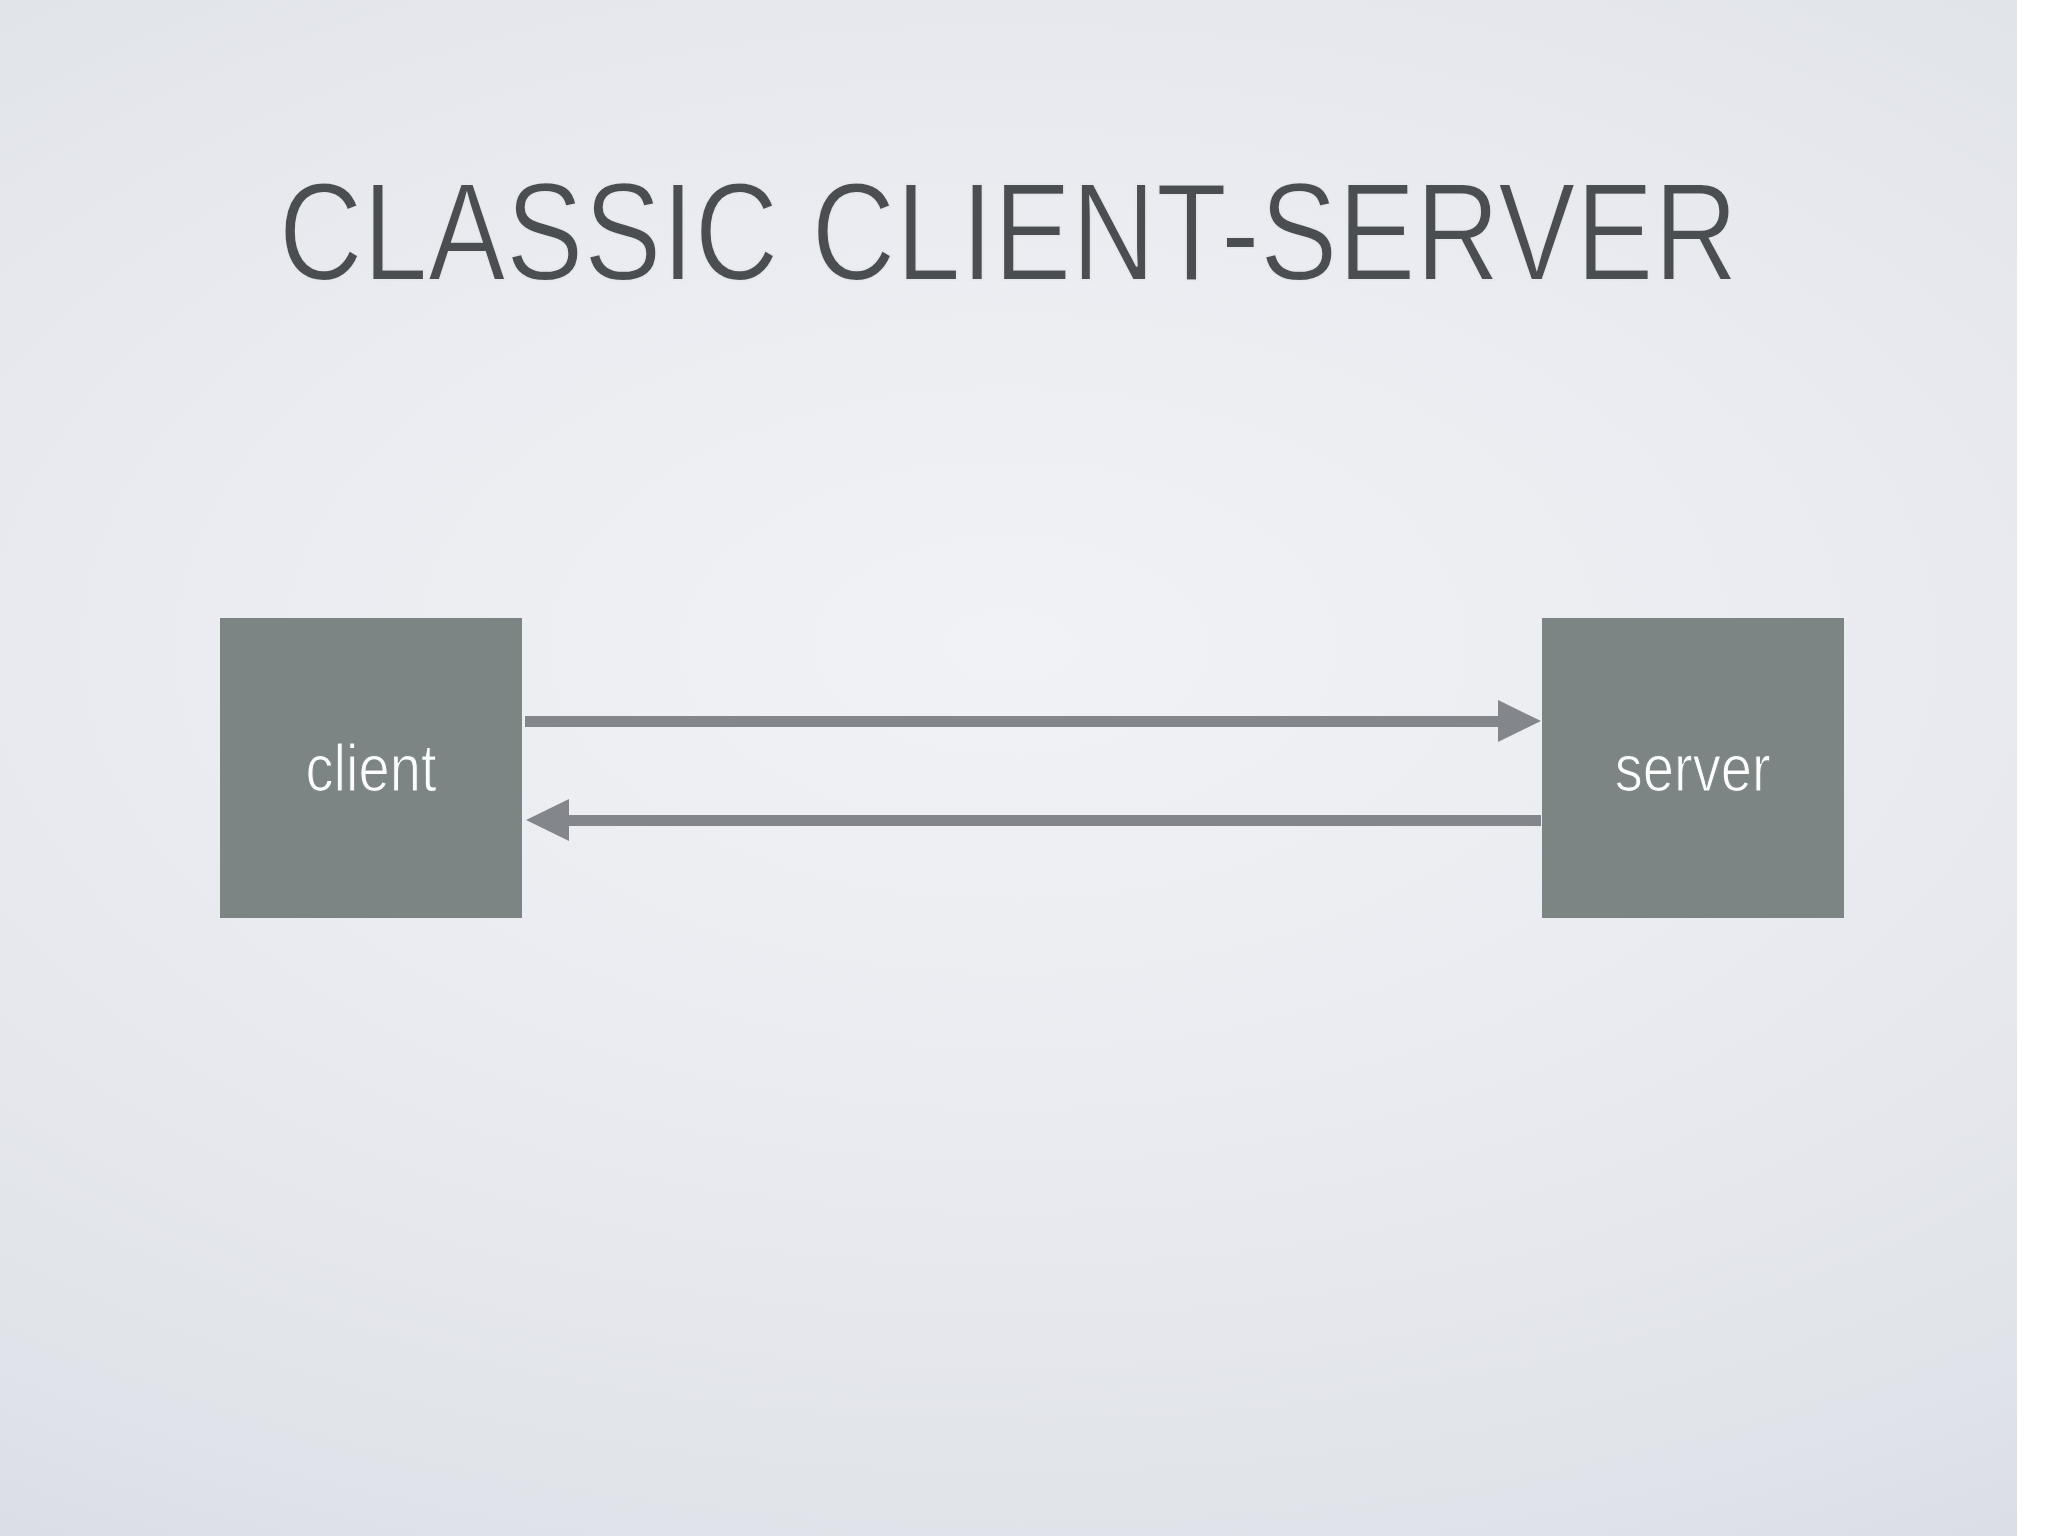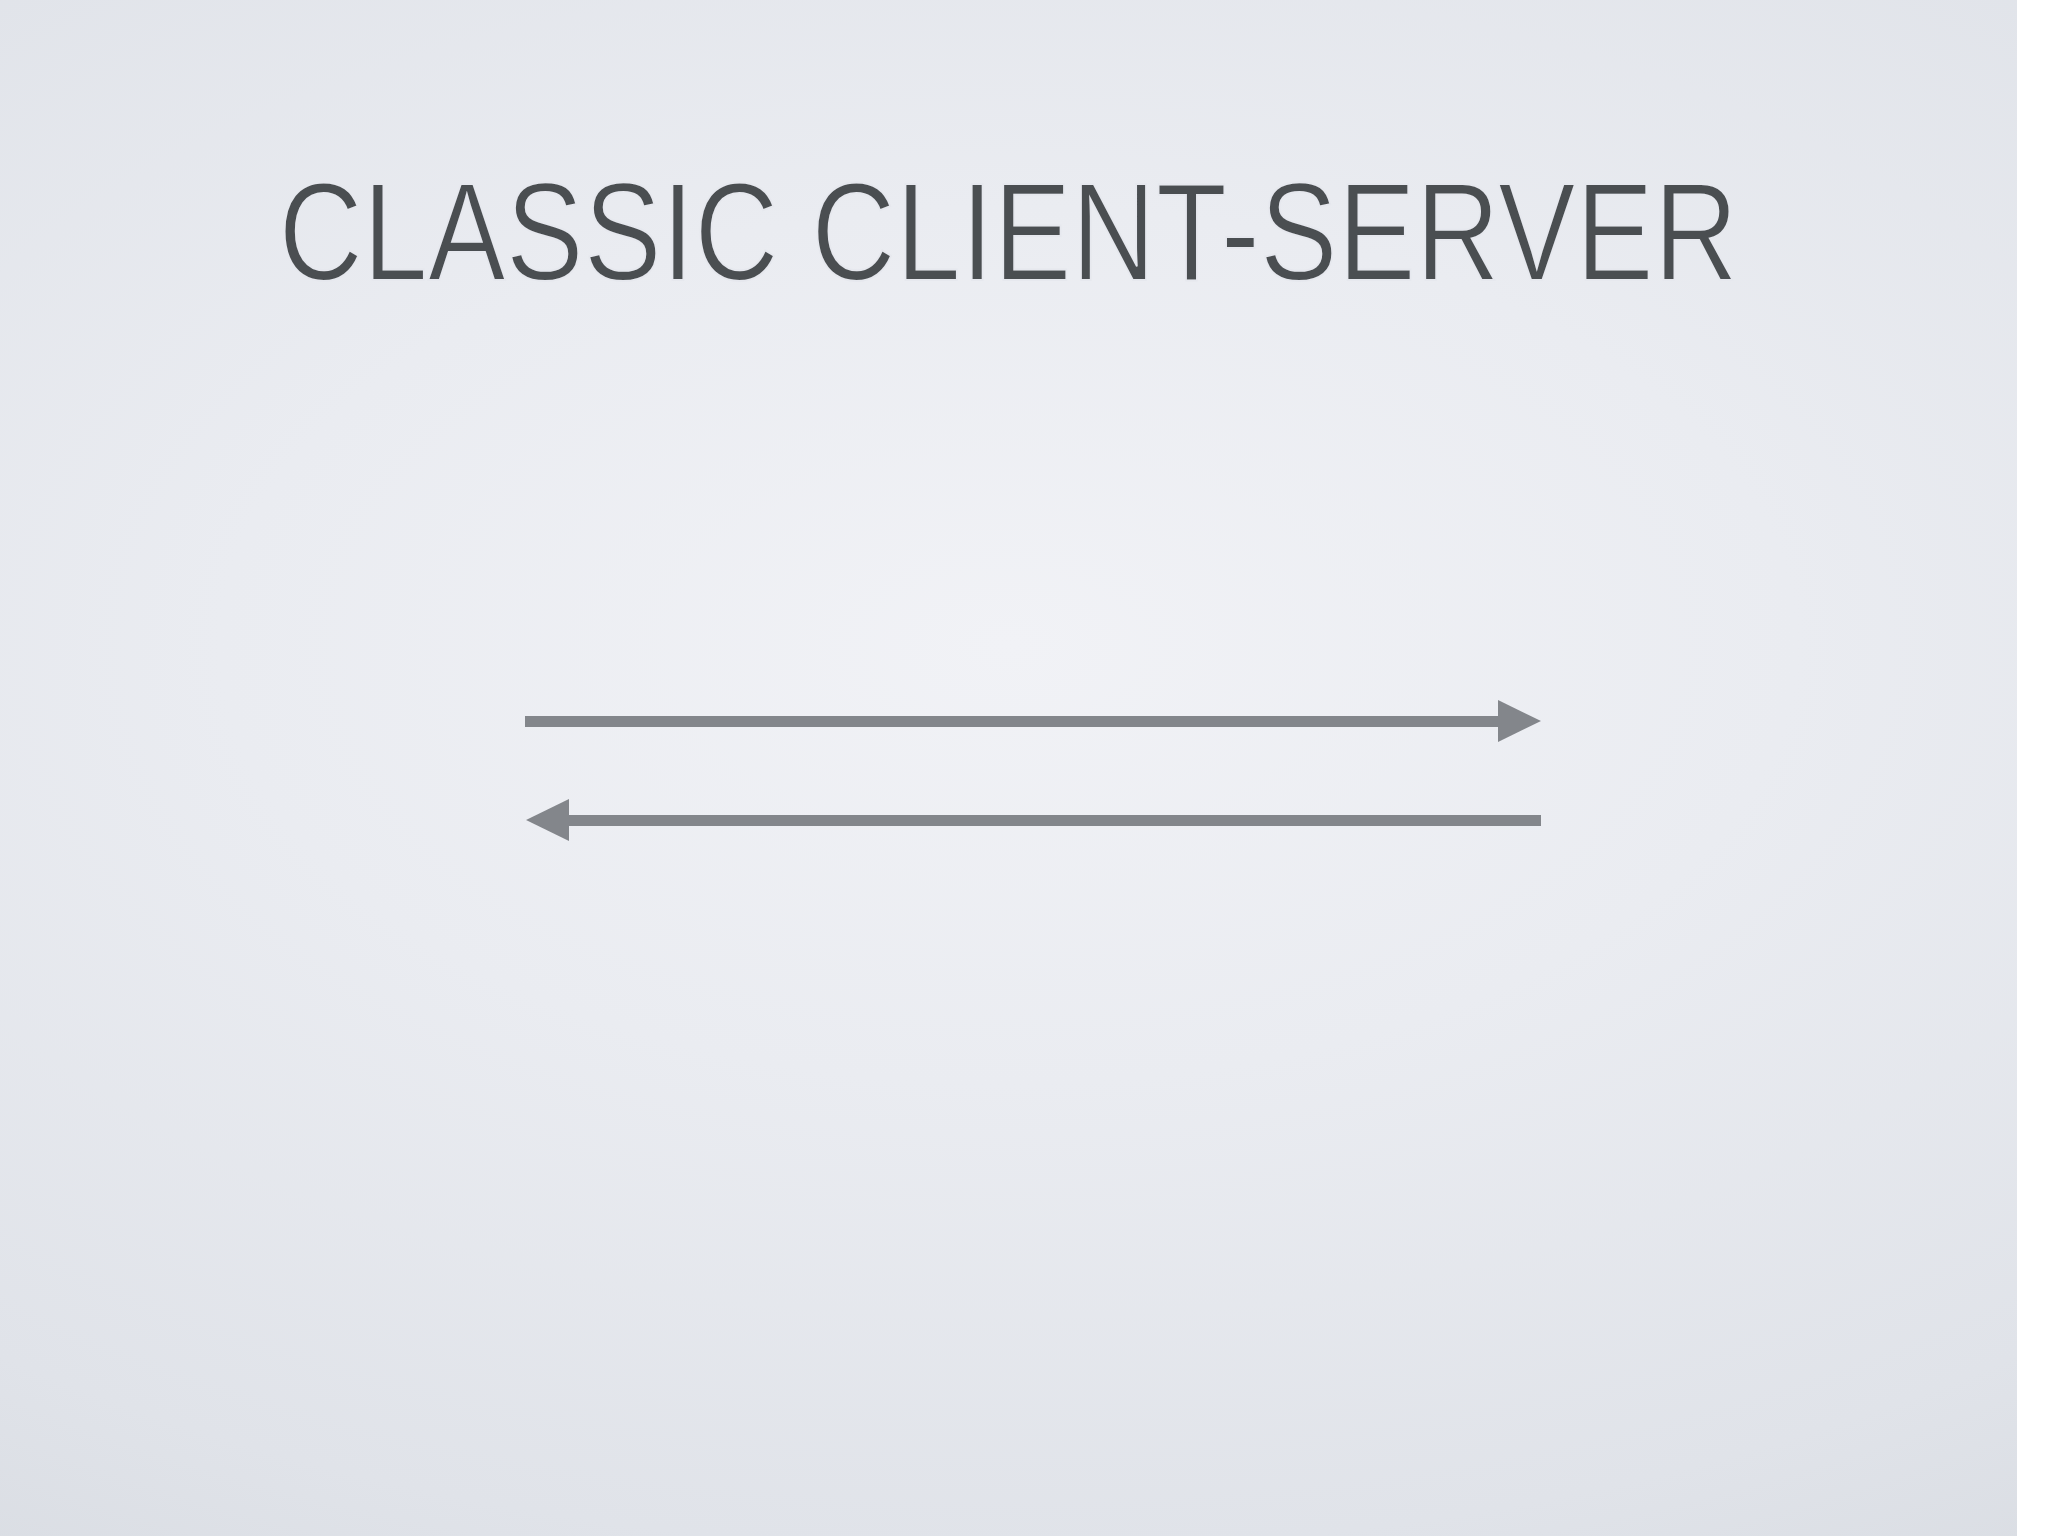--- a/index.html
+++ b/index.html
@@ -109,21 +109,27 @@
     border-right: 43px solid #83868b;
   }
 </style>
 </head>
 <body>
 
 <div class="slide">
 
   <h1 class="slide-title">CLASSIC CLIENT-SERVER</h1>
 
+  <div class="node node-client">
+    <span class="node-label">client</span>
+  </div>
 
+  <div class="node node-server">
+    <span class="node-label">server</span>
+  </div>
 
   <div class="arrow-line request-line"></div>
   <div class="arrow-head request-head"></div>
 
   <div class="arrow-line response-line"></div>
   <div class="arrow-head response-head"></div>
 
 </div>
 
 </body></html>

